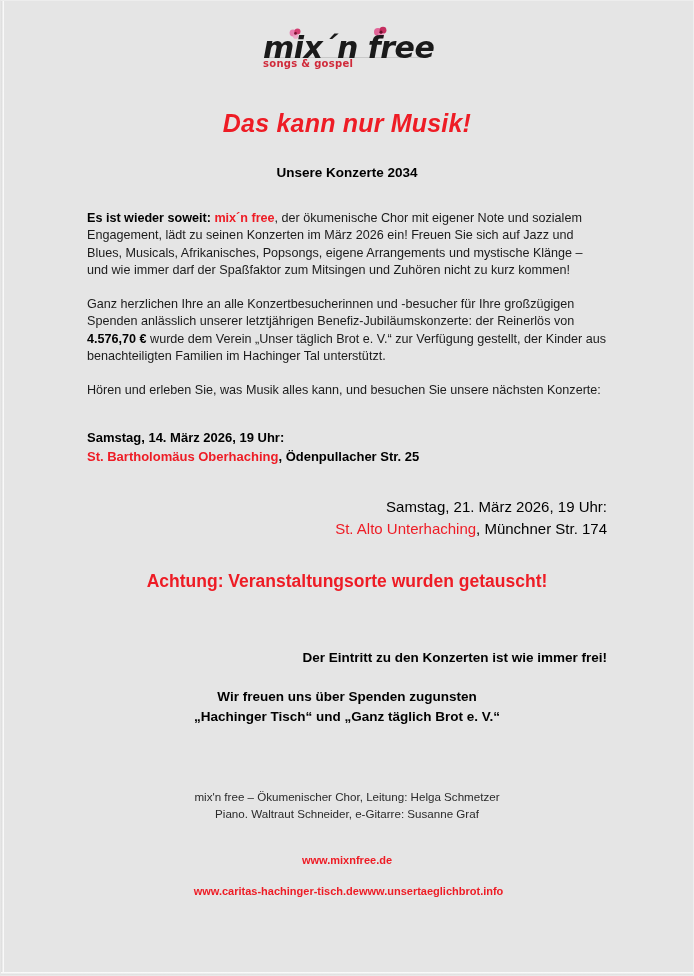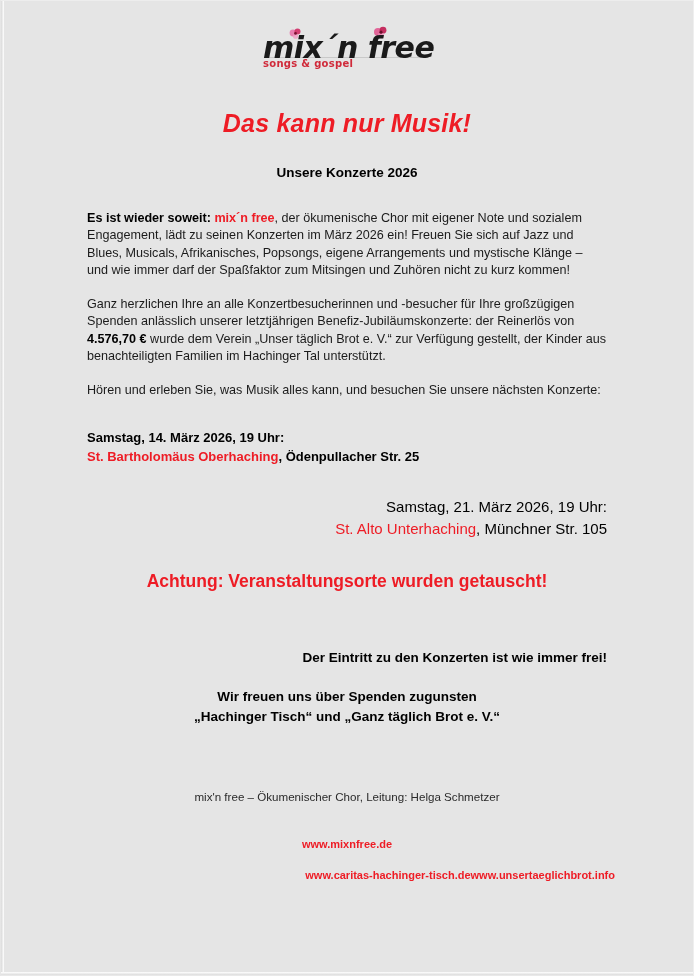--- a/index.html
+++ b/index.html
@@ -193,21 +193,21 @@
   }
   .footer-top {
     text-align: center;
     font-size: 11px;
     font-weight: bold;
     color: #ee1c25;
   }
   .footer-row {
     margin-top: 19px;
     display: flex;
-    justify-content: flex-end;
+    justify-content: center;
     align-items: baseline;
   }
   .footer-row .lnk {
     font-size: 11px;
     font-weight: bold;
     color: #ee1c25;
     white-space: nowrap;
   }
   .footer-row .lnk.left { margin-left: -5px; }
   .footer-row .lnk.right { margin-right: -8px; }
@@ -236,52 +236,53 @@
             <circle cx="10" cy="7.2" r="1.6" fill="#6e0e2c"></circle>
           </svg>
         </div>
         <div class="logo-rule"></div>
         <div class="logo-text">mix´n free</div>
         <div class="logo-sub">songs &amp; gospel</div>
       </div>
     </div>
 
     <div class="title-main">Das kann nur Musik!</div>
-    <div class="title-sub">Unsere Konzerte 2026</div>
+    <div class="title-sub">Unsere Konzerte 2034</div>
 
     <div class="body-block">
 
       <p class="para"><span class="b">Es ist wieder soweit:</span><span> </span><span class="red-b">mix´n free</span><span>, der ökumenische Chor mit eigener Note und sozialem Engagement, lädt zu seinen Konzerten im März 2026 ein! Freuen Sie sich auf Jazz und Blues, Musicals, Afrikanisches, Popsongs, eigene Arrangements und mystische Klänge – und wie immer darf der Spaßfaktor zum Mitsingen und Zuhören nicht zu kurz kommen!</span></p>
 
       <p class="para"><span>Ganz herzlichen Ihre an alle Konzertbesucherinnen und -besucher für Ihre großzügigen Spenden anlässlich unserer letztjährigen Benefiz-Jubiläumskonzerte: der Reinerlös von </span><span class="b">4.576,70 €</span><span> wurde dem Verein „Unser täglich Brot e. V.“ zur Verfügung gestellt, der Kinder aus benachteiligten Familien im Hachinger Tal unterstützt.</span></p>
 
       <p class="para">Hören und erleben Sie, was Musik alles kann, und besuchen Sie unsere nächsten Konzerte:</p>
     </div>
 
     <div class="date-block-left">
       <div>Samstag, 14. März 2026, 19 Uhr:</div>
       <div><span class="red">St. Bartholomäus Oberhaching</span><span>, Ödenpullacher Str. 25</span></div>
     </div>
 
     <div class="date-block-right">
       <div>Samstag, 21. März 2026, 19 Uhr:</div>
-      <div><span class="red">St. Alto Unterhaching</span><span>, Münchner Str. 105</span></div>
+      <div><span class="red">St. Alto Unterhaching</span><span>, Münchner Str. 174</span></div>
     </div>
 
     <div class="achtung">Achtung: Veranstaltungsorte wurden getauscht!</div>
 
     <div class="entry-line">Der Eintritt zu den Konzerten ist wie immer frei!</div>
 
     <div class="donate-block">
       <div>Wir freuen uns über Spenden zugunsten</div>
       <div>„Hachinger Tisch“ und „Ganz täglich Brot e. V.“</div>
     </div>
 
     <div class="credits">
       <div>mix'n free – Ökumenischer Chor, Leitung: Helga Schmetzer</div>
+      <div>Piano. Waltraut Schneider, e-Gitarre: Susanne Graf</div>
     </div>
 
     <div class="footer">
       <div class="footer-top">www.mixnfree.de</div>
       <div class="footer-row">
         <span class="lnk left">www.caritas-hachinger-tisch.de</span>
         <span class="lnk right">www.unsertaeglichbrot.info</span>
       </div>
     </div>
 

